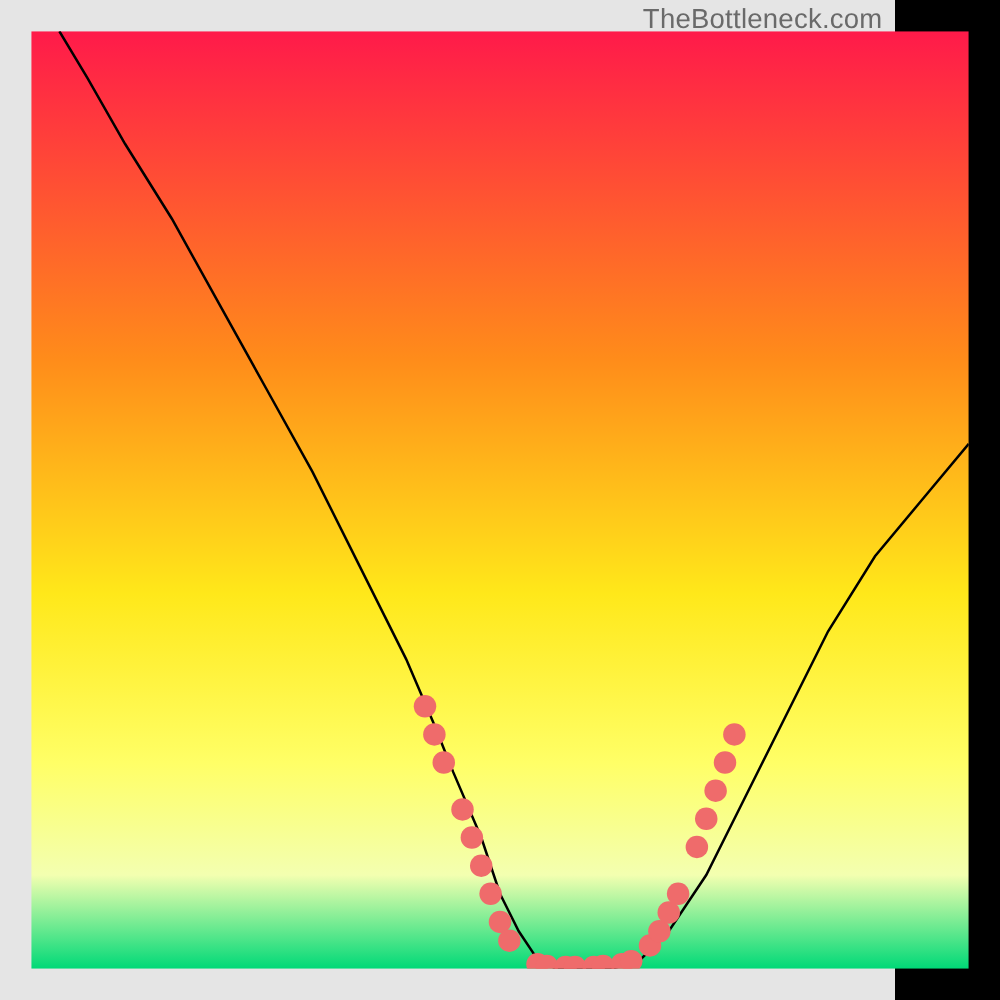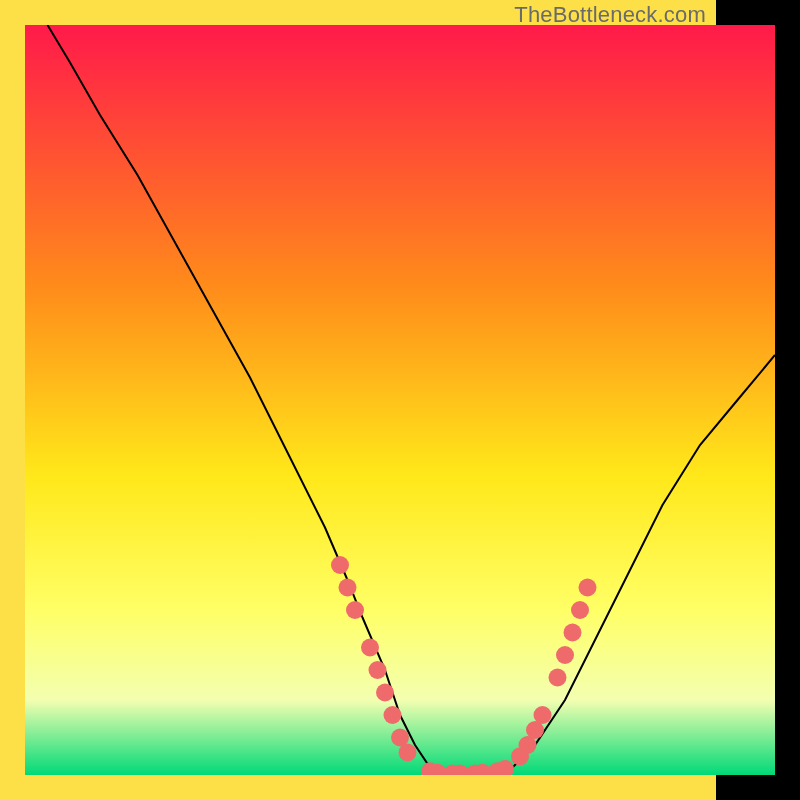--- a/index.html
+++ b/index.html
@@ -8,21 +8,21 @@
     height: 800px;
     overflow: hidden;
     background: #000;
     font-family: Arial, Helvetica, sans-serif;
   }
   .frame {
     position: absolute;
     top: 0; left: 0;
     width: 716px;
     height: 800px;
-    background: #fde047;
+    background: #e5e5e5;
   }
   .watermark {
     position: absolute;
     top: 2px;
     right: 10px;
     color: #6a6a6a;
     font-size: 22px;
     font-weight: 500;
     letter-spacing: 0.2px;
   }

